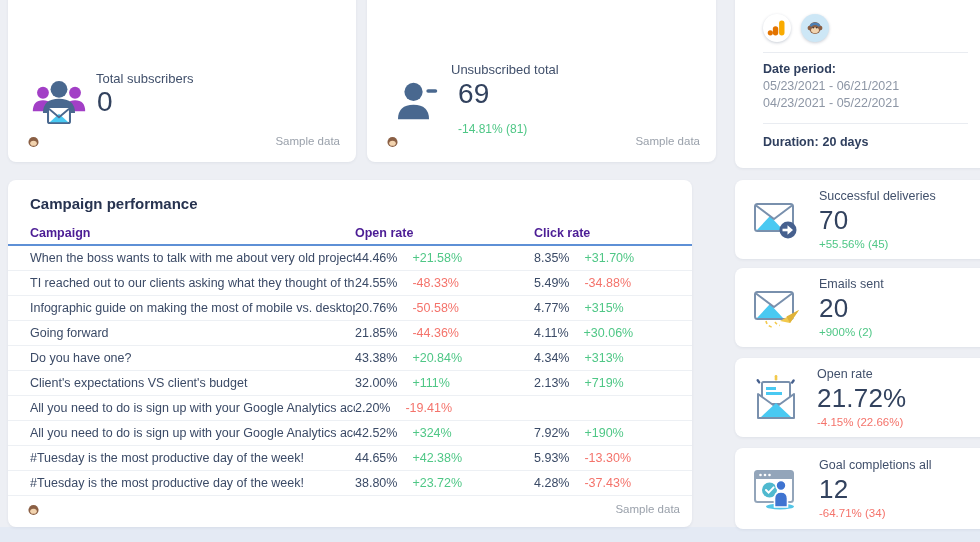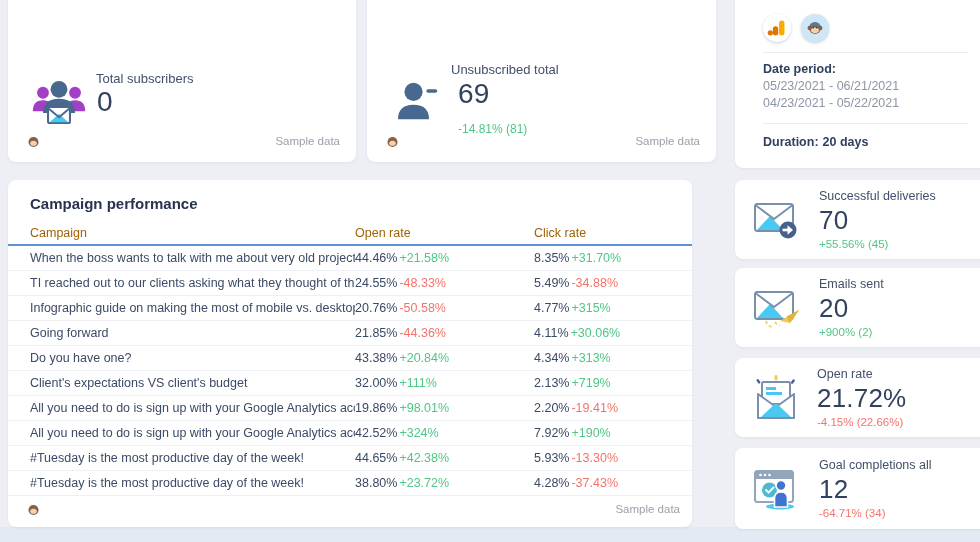--- a/index.html
+++ b/index.html
@@ -37,25 +37,25 @@
   .d-label{font-size:12.5px;font-weight:bold;color:#2f3f5e;margin-top:9px;}
   .d-value{font-size:12.5px;color:var(--muted);margin-top:3px;}
   .duration{font-size:12.5px;font-weight:bold;color:#2f3f5e;margin-top:11px;}
   .duration .dv{margin-left:4px;}
 
   
   .card-main{left:8px;top:180px;width:684px;height:347px;}
   .tbl-title{position:absolute;left:22px;top:15px;font-size:15px;font-weight:bold;color:#273350;}
   .tbl{position:absolute;left:0;right:0;top:42px;}
   .thead,.trow{display:grid;grid-template-columns:325px 179px 1fr;padding-left:22px;align-items:center;}
-  .thead{height:24px;border-bottom:2px solid var(--accent);font-weight:normal;font-size:12.5px;color:#a16207;}
+  .thead{height:24px;border-bottom:2px solid var(--accent);font-weight:bold;font-size:12.5px;color:#4c1d95;}
   .trow{height:25px;border-bottom:1px solid var(--line);font-size:12.5px;color:#3b4a66;}
   .cell{overflow:hidden;white-space:nowrap;text-overflow:clip;padding-right:10px;}
   .val{color:#3a4a66;}
-  .delta{margin-left:2px;}
+  .delta{margin-left:15px;}
   .good{color:var(--good);} .bad{color:var(--bad);}
 
   
   .rcard{left:735px;width:253px;display:flex;align-items:center;padding:0 14px 0 18px;gap:18px;}
   .r1{top:180px;height:79px;} .r2{top:268px;height:79px;} .r3{top:358px;height:79px;} .r4{top:448px;height:81px;}
   .r-text{display:flex;flex-direction:column;}
   .r-label{font-size:12.5px;color:var(--label);}
   .r-value{font-size:26px;color:var(--navy);margin-top:2px;letter-spacing:.2px;}
   .r-delta{font-size:11.5px;margin-top:2px;}
   .r-icon{flex:0 0 auto;display:flex;align-items:center;justify-content:center;}
@@ -178,21 +178,20 @@
           <div class="cell"><span class="val">43.38%</span><span class="delta good">+20.84%</span></div>
           <div class="cell"><span class="val">4.34%</span><span class="delta good">+313%</span></div>
         </div>
         <div class="trow">
           <div class="cell">Client's expectations VS client's budget</div>
           <div class="cell"><span class="val">32.00%</span><span class="delta good">+111%</span></div>
           <div class="cell"><span class="val">2.13%</span><span class="delta good">+719%</span></div>
         </div>
         <div class="trow">
           <div class="cell">All you need to do is sign up with your Google Analytics account, an...</div>
-          <div class="cell"><span class="val">19.86%</span><span class="delta good">+98.01%</span></div>
           <div class="cell"><span class="val">2.20%</span><span class="delta bad">-19.41%</span></div>
         </div>
         <div class="trow">
           <div class="cell">All you need to do is sign up with your Google Analytics account, an...</div>
           <div class="cell"><span class="val">42.52%</span><span class="delta good">+324%</span></div>
           <div class="cell"><span class="val">7.92%</span><span class="delta good">+190%</span></div>
         </div>
         <div class="trow">
           <div class="cell">#Tuesday is the most productive day of the week!</div>
           <div class="cell"><span class="val">44.65%</span><span class="delta good">+42.38%</span></div>

